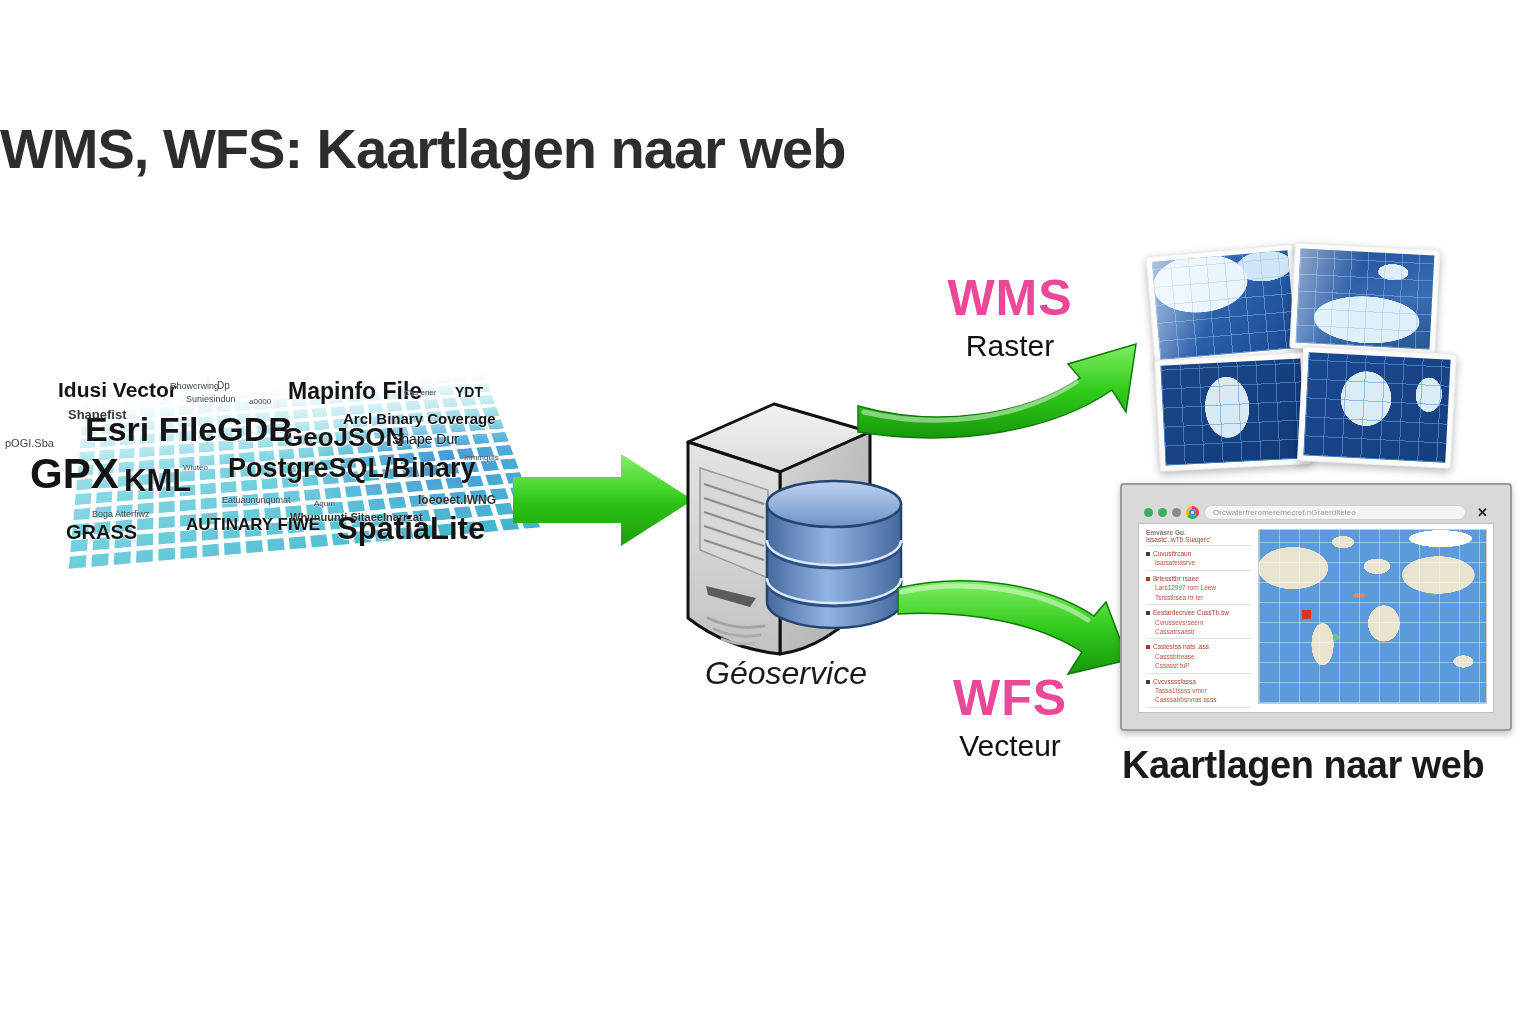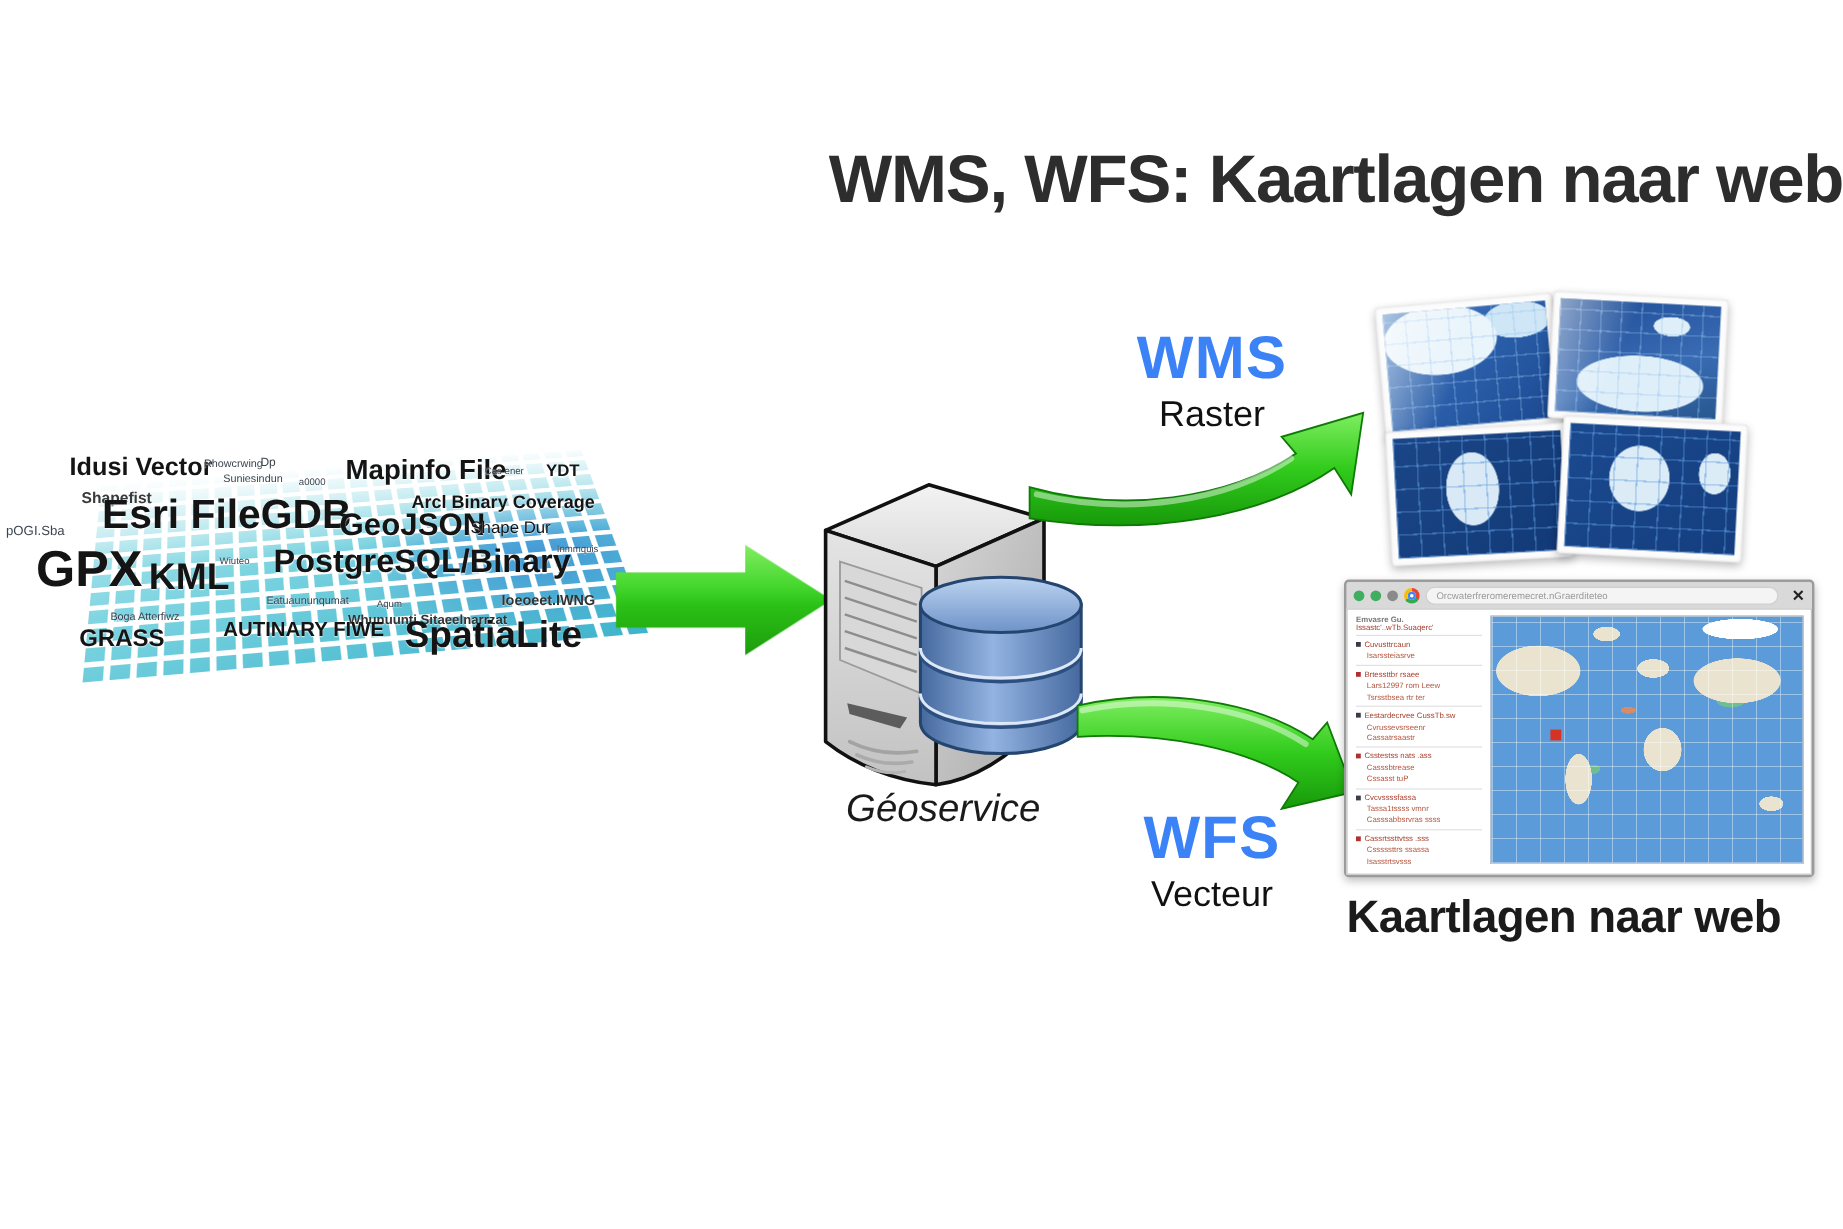--- a/index.html
+++ b/index.html
@@ -1,19 +1,19 @@
 <!DOCTYPE html>
 <html><head>
 <meta charset="utf-8">
 <style>
   html,body{margin:0;padding:0;background:#ffffff;}
   .stage{position:relative;width:1536px;height:1024px;background:#ffffff;overflow:hidden;
          font-family:"Liberation Sans",sans-serif;color:#1d1d1d;}
   
-  .title{position:absolute;left:0;top:116px;width:1536px;text-align:right;
+  .title{position:absolute;left:0;top:116px;width:1536px;text-align:left;
          font-size:56px;font-weight:700;letter-spacing:-1px;color:#2d2d2d;}
   
   .cloud{position:absolute;left:0;top:355px;width:535px;height:225px;text-align:center;}
   .mosaic{position:absolute;left:80px;top:4px;width:438px;height:206px;
     background-color:#5ec7d8;
     background-image:
       repeating-linear-gradient(90deg, rgba(255,255,255,0) 0 15px, #ffffff 15px 20px),
       repeating-linear-gradient(0deg, rgba(255,255,255,0) 0 13px, #ffffff 13px 18px),
       radial-gradient(ellipse 230px 120px at 84% 58%, rgba(60,140,215,.8), rgba(60,140,215,0) 65%),
       linear-gradient(160deg,#c4ecf1 0%,#7ad3e0 45%,#3eb3cb 100%);
@@ -29,21 +29,21 @@
     clip-path:polygon(0 27%,60% 27%,60% 4%,100% 50%,60% 96%,60% 73%,0 73%);
     background:linear-gradient(180deg,#8af06a 0%,#46d82e 38%,#2cc117 55%,#1b990b 100%);}
   .curve-svg{position:absolute;}
   
   .server-svg{position:absolute;left:676px;top:380px;}
   .db-svg{position:absolute;left:758px;top:470px;}
   .geoservice{position:absolute;left:666px;top:655px;width:240px;text-align:center;
     font-size:32px;color:#1a1a1a;font-style:italic;}
   
   .svc{position:absolute;text-align:center;}
-  .svc .big{font-size:50px;font-weight:800;color:#3b82f6;letter-spacing:1px;line-height:1.05;}
+  .svc .big{font-size:50px;font-weight:800;color:#ec4899;letter-spacing:1px;line-height:1.05;}
   .svc .sub{font-size:30px;color:#111;margin-top:4px;}
   
   .tile{position:absolute;background:#fcfcfc;padding:6px;border-radius:3px;
     box-shadow:0 3px 8px rgba(0,0,0,.28),inset 0 0 2px #c6c6c6;}
   .tile-inner{width:100%;height:100%;}
   .t1{background-image:
       linear-gradient(115deg, rgba(255,255,255,.55), rgba(255,255,255,0) 45%),
       repeating-linear-gradient(90deg, rgba(150,195,240,.45) 0 1px, transparent 1px 18px),
       repeating-linear-gradient(0deg, rgba(150,195,240,.45) 0 1px, transparent 1px 18px),
       radial-gradient(ellipse 85px 52px at 34% 26%, #e9f4fb 0 55%, rgba(233,244,251,0) 56%),
@@ -63,21 +63,21 @@
       linear-gradient(135deg,#1b4687 0%,#123a77 100%);}
   .t4{background-image:
       repeating-linear-gradient(90deg, rgba(95,155,225,.6) 0 1px, transparent 1px 19px),
       repeating-linear-gradient(0deg, rgba(95,155,225,.6) 0 1px, transparent 1px 19px),
       radial-gradient(ellipse 48px 52px at 42% 42%, #dcecf7 0 52%, rgba(220,236,247,0) 53%),
       radial-gradient(ellipse 26px 34px at 86% 35%, #dcecf7 0 50%, rgba(220,236,247,0) 51%),
       linear-gradient(135deg,#1c4a90 0%,#143e7e 100%);}
   
   .browser{position:absolute;left:1120px;top:483px;width:392px;height:248px;
     background:#d9d9d9;border:2px solid #9b9b9b;border-radius:4px;
-    box-shadow:0 3px 7px rgba(0,0,0,.25);box-sizing:border-box;padding:0;}
+    box-shadow:0 3px 7px rgba(0,0,0,.25);box-sizing:border-box;padding:16px;}
   .toolbar{height:22px;display:flex;align-items:center;gap:5px;padding:0 6px;}
   .dot{width:9px;height:9px;border-radius:50%;}
   .dot.g{background:#3fae60;} .dot.k{background:#8a8a8a;}
   .chrome{width:13px;height:13px;border-radius:50%;position:relative;
     background:conic-gradient(#ea4335 0 33%,#34a853 33% 66%,#fbbc05 66% 100%);}
   .chrome::after{content:"";position:absolute;left:3px;top:3px;width:7px;height:7px;
     border-radius:50%;background:#fff;box-shadow:inset 0 0 0 2px #4286f5;}
   .urlbar{flex:1;height:13px;background:#f4f4f4;border:1px solid #cfcfcf;border-radius:8px;
     display:flex;align-items:center;padding:0 8px;overflow:hidden;}
   .urltext{font-size:8px;color:#9a9a9a;white-space:nowrap;}

